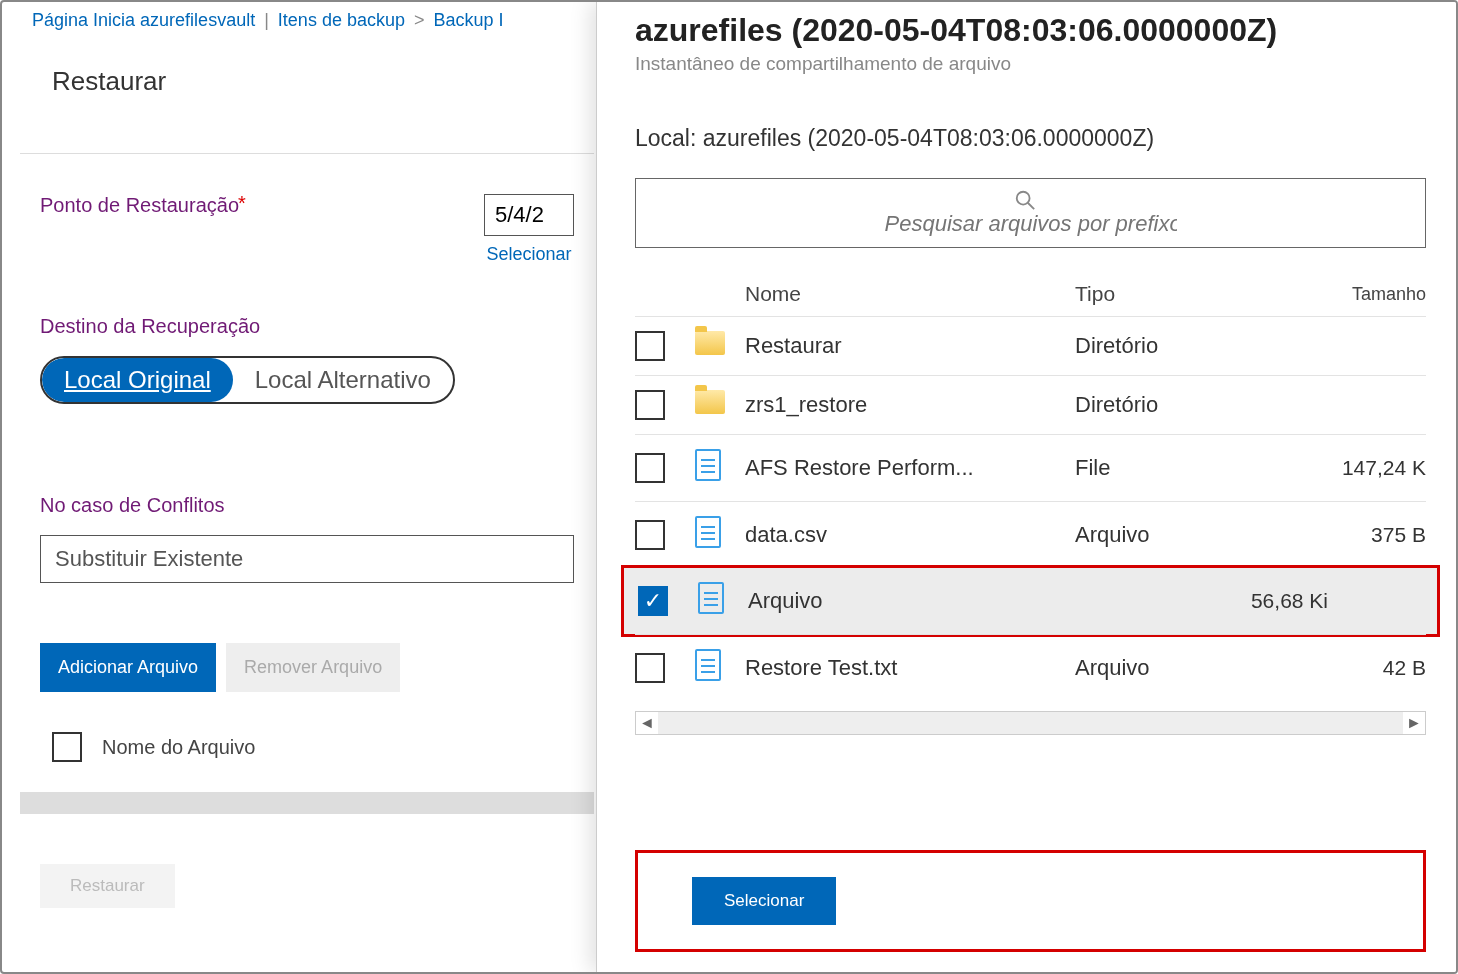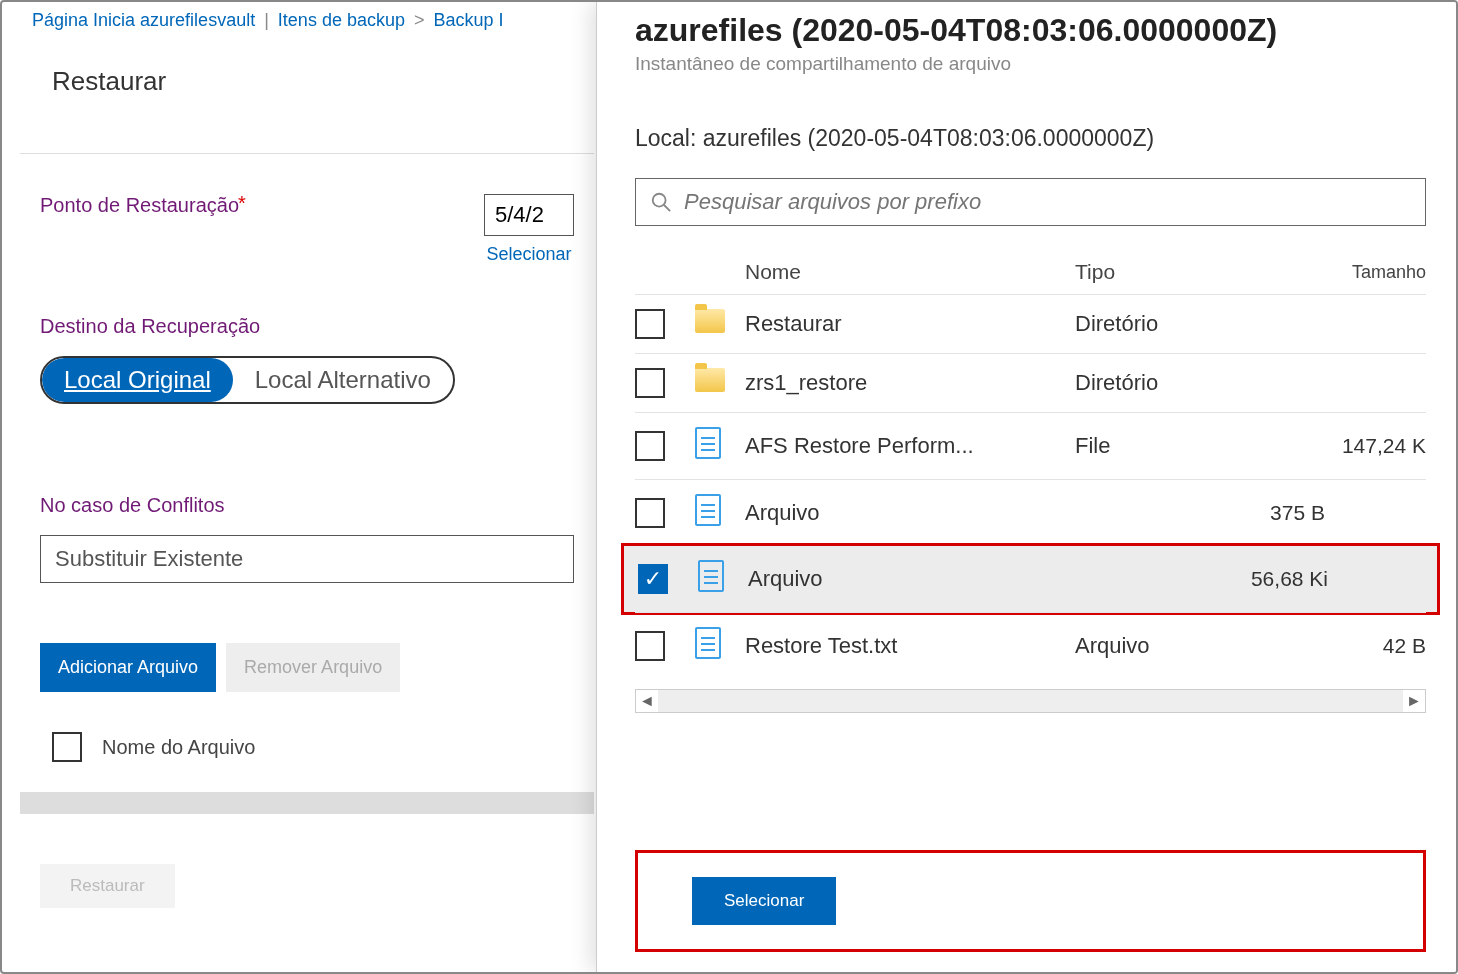--- a/index.html
+++ b/index.html
@@ -172,20 +172,21 @@
       font-size: 23px;
       color: #333;
       margin-bottom: 26px;
     }
     .search-box {
       display: flex;
       align-items: center;
       border: 1px solid #666;
       padding: 10px 14px;
       margin-bottom: 24px;
+      flex-direction: column;
     }
     .search-box svg { width: 22px; height: 22px; margin-right: 12px; stroke: #888; fill: none; }
     .search-box input {
       border: none;
       outline: none;
       font-size: 22px;
       color: #888;
       flex: 1;
       font-style: italic;
     }
@@ -357,20 +358,21 @@
       <div class="file-row">
         <span class="chk"></span>
         <span><span class="file-icon"></span></span>
         <span>AFS Restore Perform...</span>
         <span>File</span>
         <span class="size">147,24 K</span>
       </div>
       <div class="file-row">
         <span class="chk"></span>
         <span><span class="file-icon"></span></span>
+        <span>data.csv</span>
         <span>Arquivo</span>
         <span class="size">375 B</span>
       </div>
       <div class="file-row selected highlight-row">
         <span class="chk checked">✓</span>
         <span><span class="file-icon"></span></span>
         <span>Arquivo</span>
         <span class="size">56,68 Ki</span>
       </div>
       <div class="file-row">

